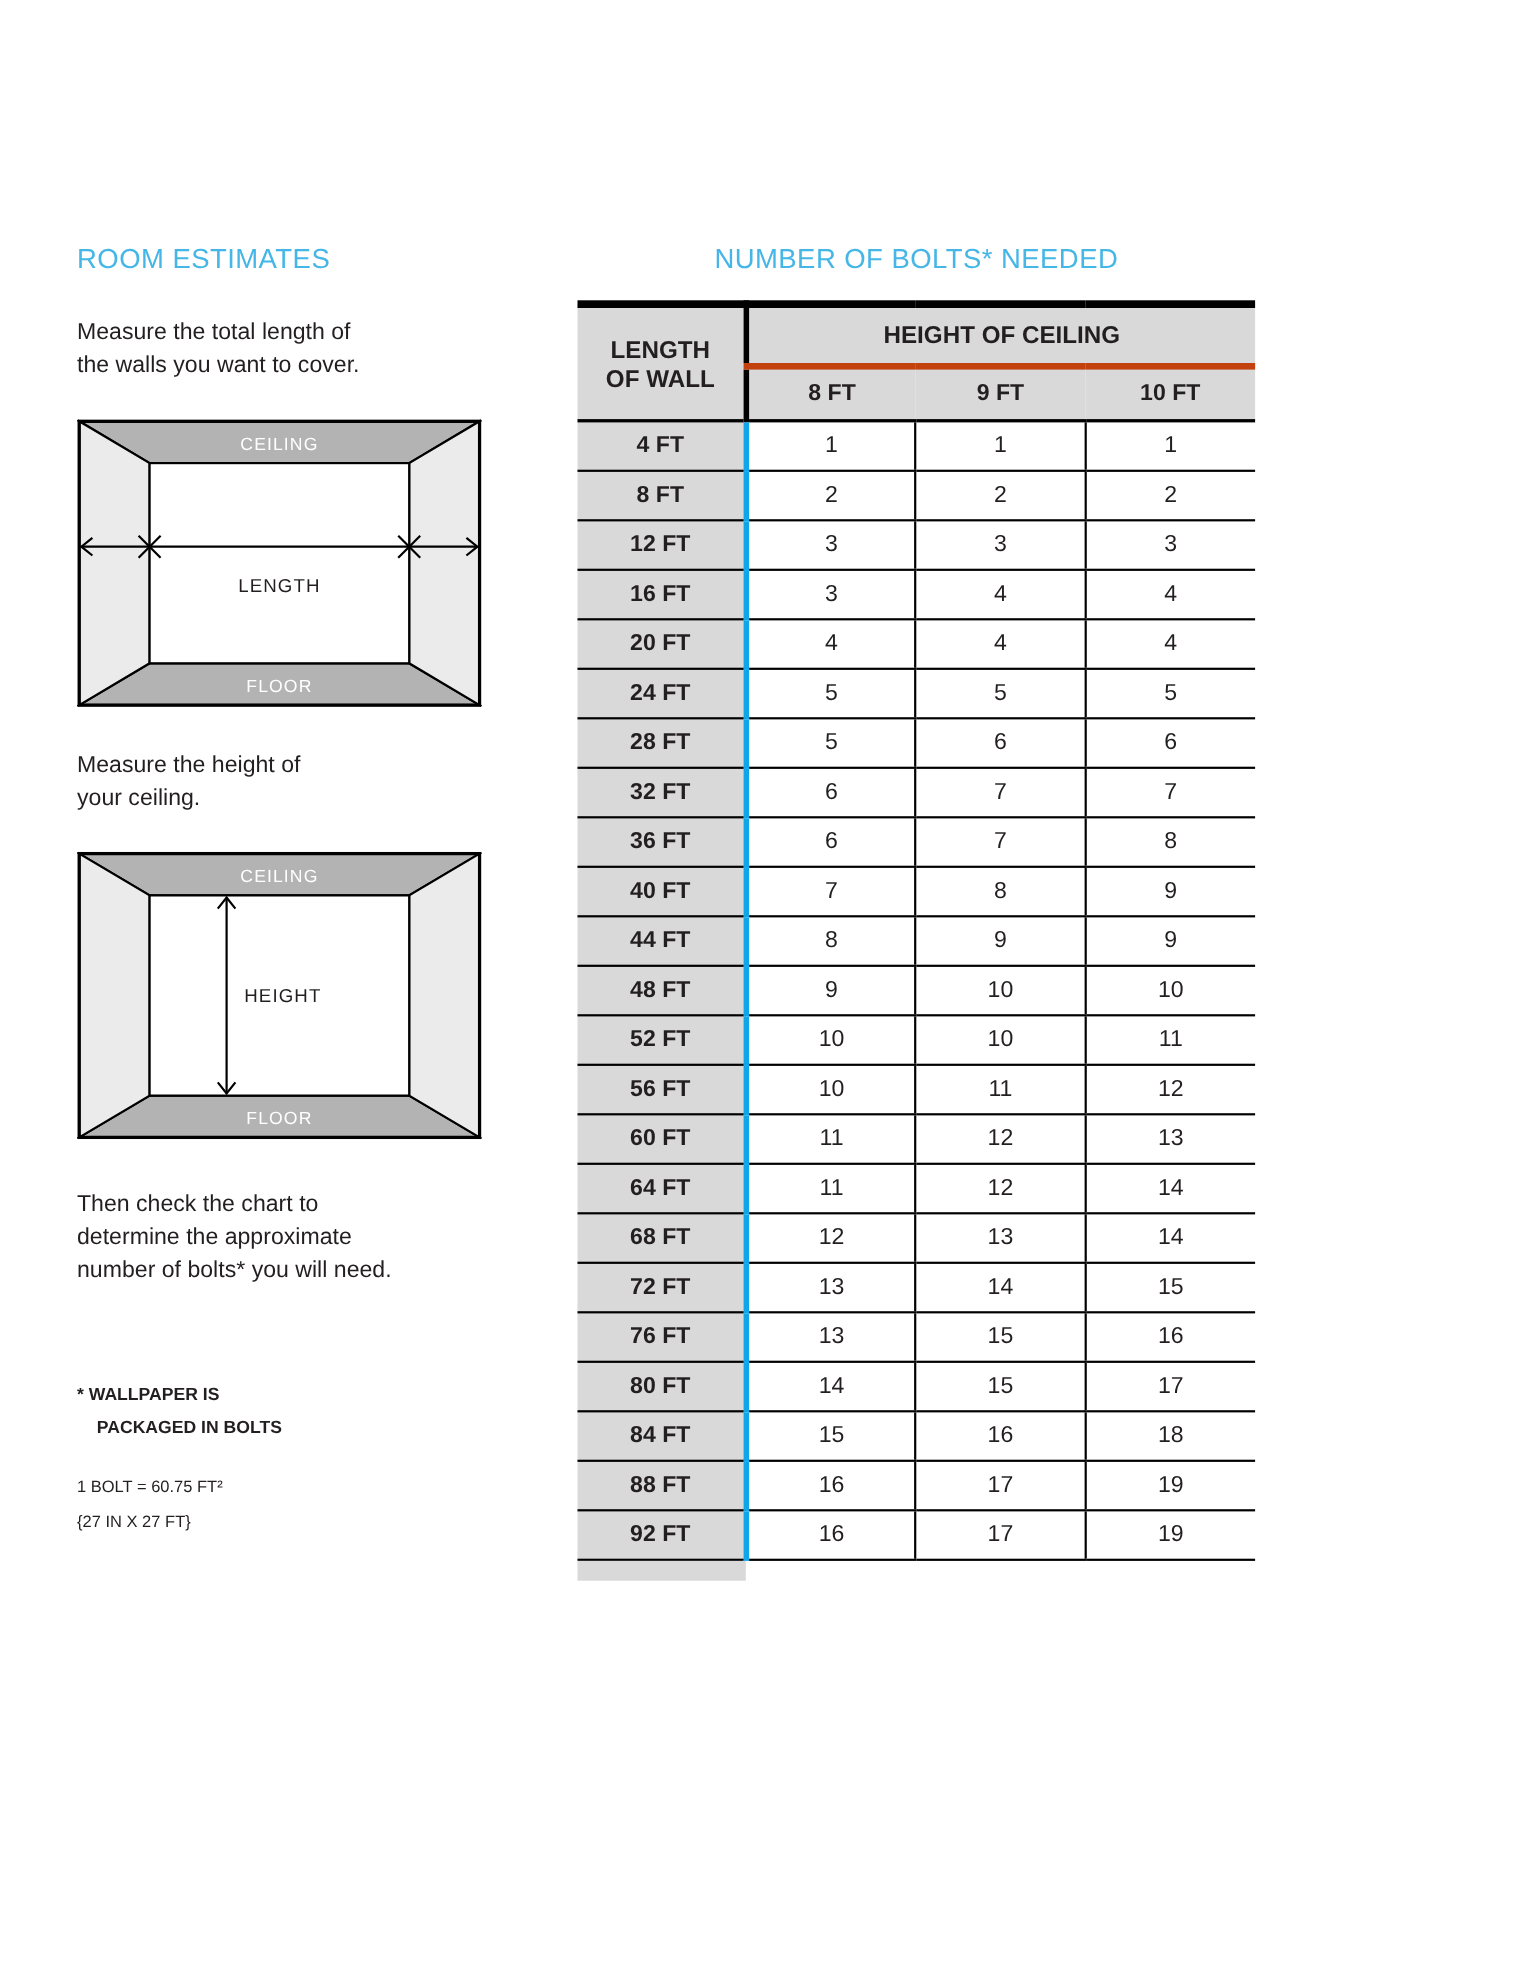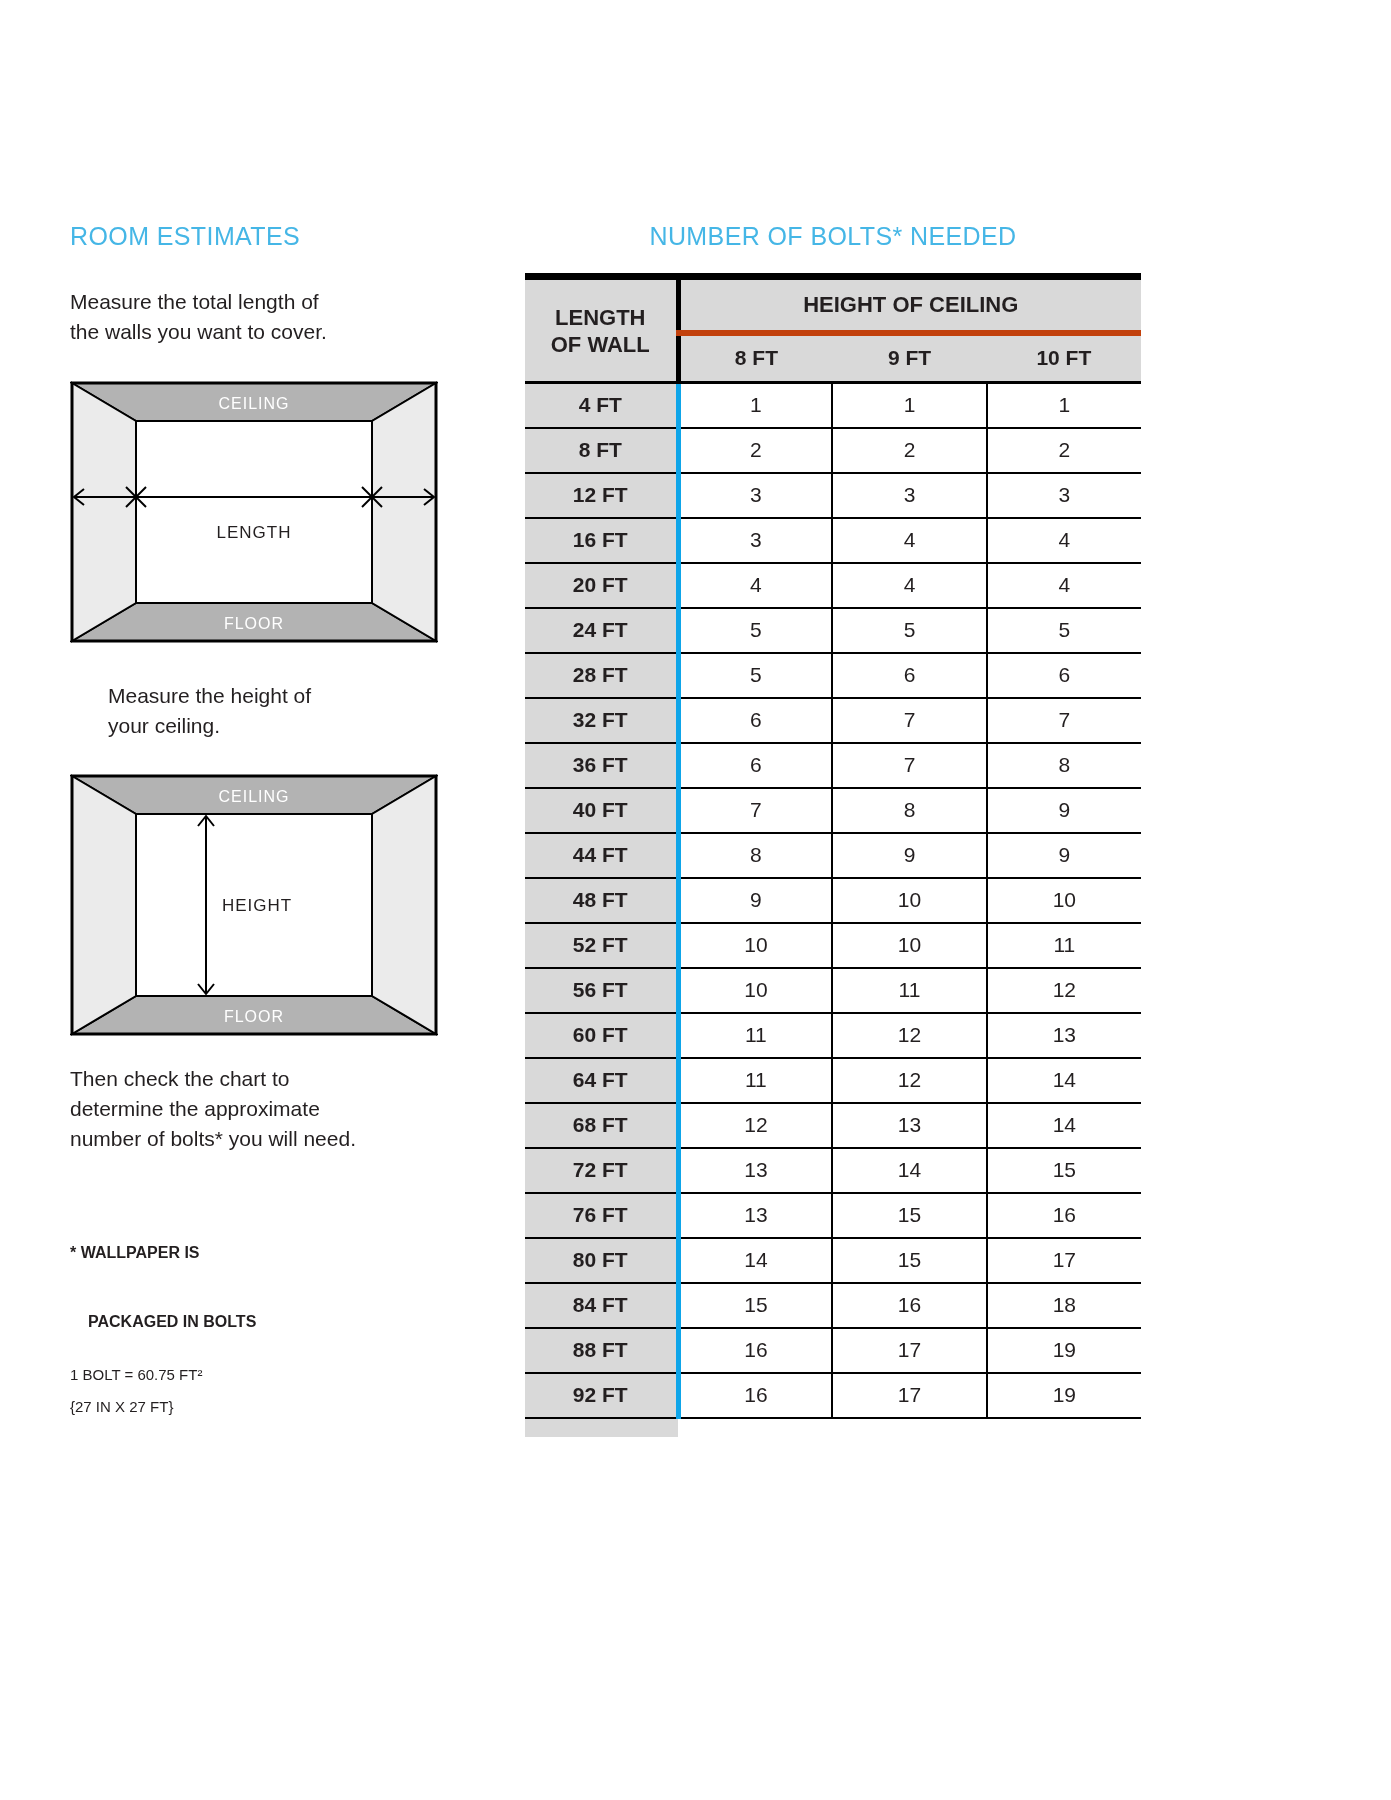--- a/index.html
+++ b/index.html
@@ -13,26 +13,26 @@
   }
 
   .section-heading {
     font-size:25px; font-weight:normal; color:#45b6e6; letter-spacing:0.4px;
   }
 
   .left-col { position:absolute; left:70px; top:222px; width:412px; }
   .body-text { font-size:21px; line-height:30px; white-space:pre-line; color:#231f20; }
   .step-1 { margin-top:36px; }
   .room-diagram { display:block; margin-top:34px; }
-  .step-2 { margin-top:38px;margin-left:38px; }
+  .step-2 { margin-top:38px; }
   .room-diagram.second { margin-top:33px; }
-  .step-3 { margin-top:28px; }
+  .step-3 { margin-top:44px; }
 
   .footnote { margin-top:84px; font-size:16px; font-weight:bold; line-height:30px; }
-  .footnote-line2 { padding-left:18px;margin-top:39px; }
+  .footnote-line2 { padding-left:18px; }
   .bolt-info { margin-top:22px; font-size:15px; font-weight:normal; line-height:32px; }
 
   .right-col { position:absolute; left:525px; top:222px; width:616px; }
   .table-title { text-align:center; }
 
   table.bolt-table {
     border-collapse:collapse; table-layout:fixed; width:616px;
     margin-top:22px; border-top:7px solid #000;
   }
   .bolt-table col.label-col { width:153px; }

